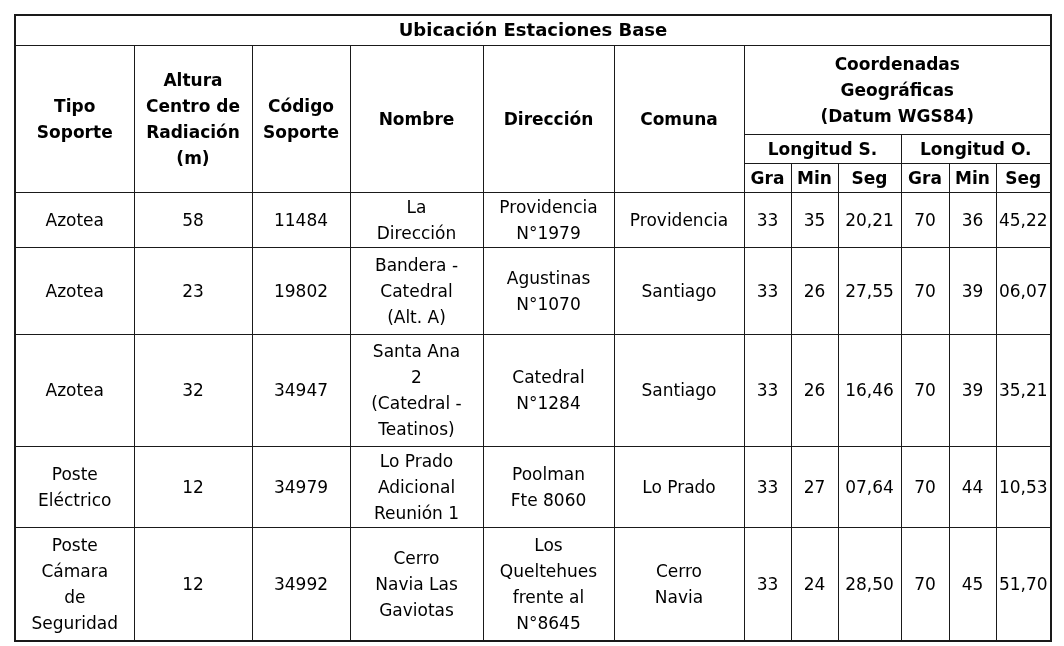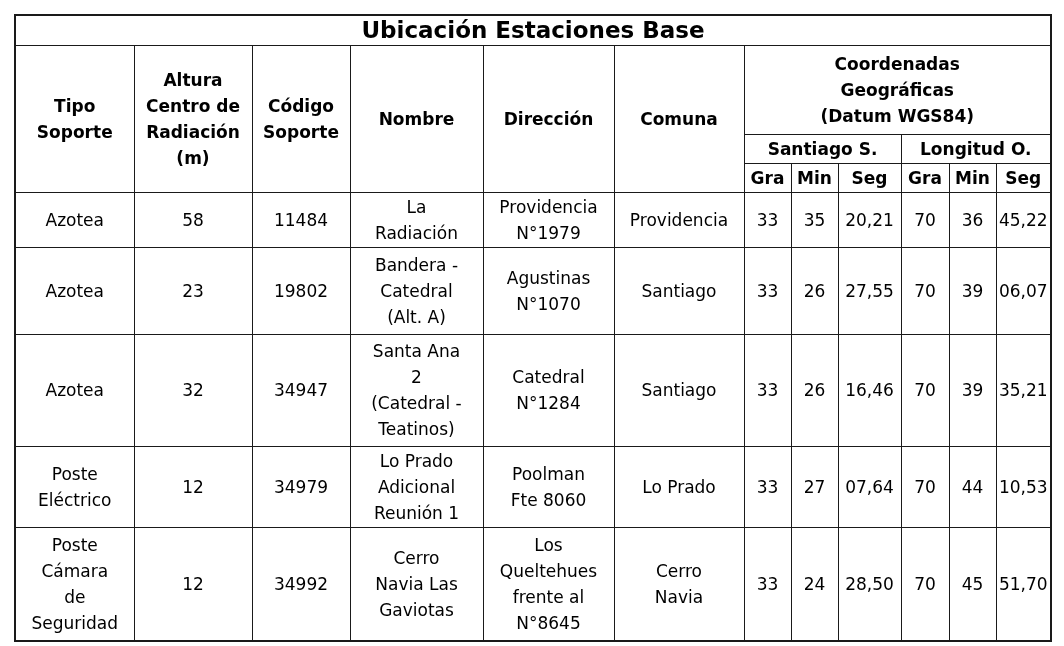--- a/index.html
+++ b/index.html
@@ -21,21 +21,21 @@
     text-align: center;
     vertical-align: middle;
     white-space: pre-line;
     padding: 1px 2px;
     font-size: 17px;
     line-height: 26px;
     overflow: hidden;
   }
   th { font-weight: bold; }
   td { font-weight: normal; }
-  tr.r-title th { font-size: 23px; }
+  tr.r-title th { font-size: 18px; }
   tr.r-title  { height: 30px; }
   tr.r-coord  { height: 89px; }
   tr.r-latlon { height: 26px; }
   tr.r-units  { height: 24px; }
   tr.dr1 { height: 55px; }
   tr.dr2 { height: 87px; }
   tr.dr3 { height: 112px; }
   tr.dr4 { height: 80px; }
   tr.dr5 { height: 114px; }
 </style>
@@ -71,39 +71,39 @@
       <th rowspan="3">Código
 Soporte</th>
       <th rowspan="3">Nombre</th>
       <th rowspan="3">Dirección</th>
       <th rowspan="3">Comuna</th>
       <th colspan="6">Coordenadas
 Geográficas
 (Datum WGS84)</th>
     </tr>
     <tr class="r-latlon">
-      <th colspan="3">Santiago S.</th>
+      <th colspan="3">Longitud S.</th>
       <th colspan="3">Longitud O.</th>
     </tr>
     <tr class="r-units">
       <th>Gra</th>
       <th>Min</th>
       <th>Seg</th>
       <th>Gra</th>
       <th>Min</th>
       <th>Seg</th>
     </tr>
   </thead>
   <tbody>
     <tr class="dr1">
       <td>Azotea</td>
       <td>58</td>
       <td>11484</td>
       <td>La
-Radiación</td>
+Dirección</td>
       <td>Providencia
 N°1979</td>
       <td>Providencia</td>
       <td>33</td>
       <td>35</td>
       <td>20,21</td>
       <td>70</td>
       <td>36</td>
       <td>45,22</td>
     </tr>

